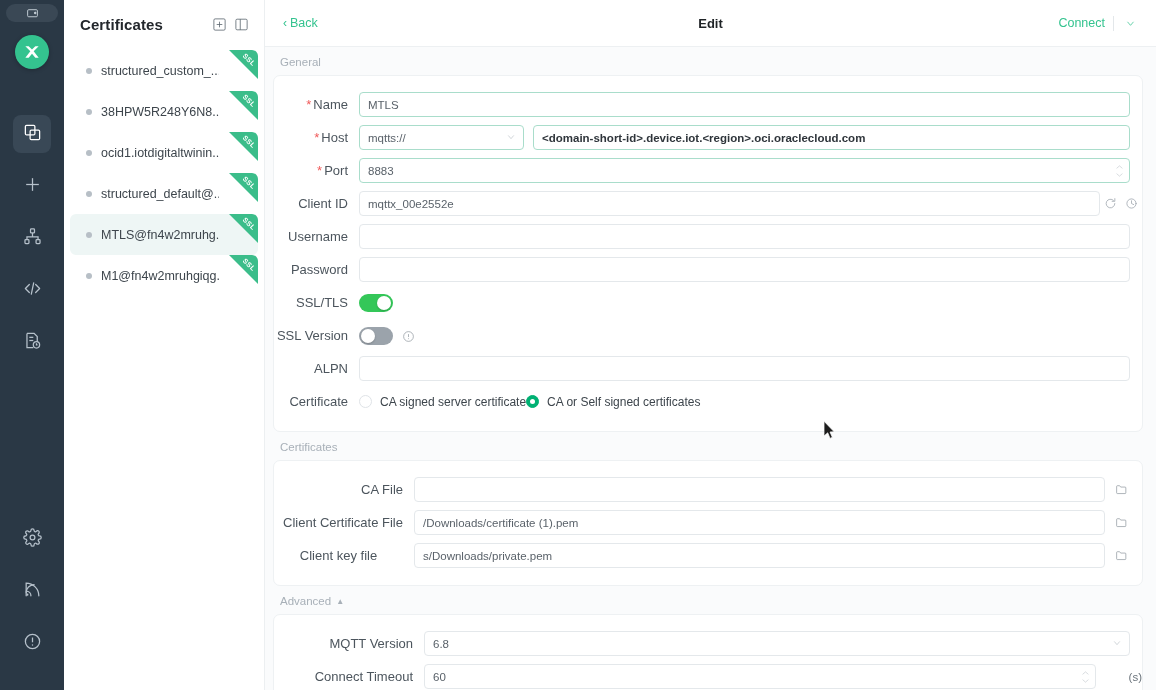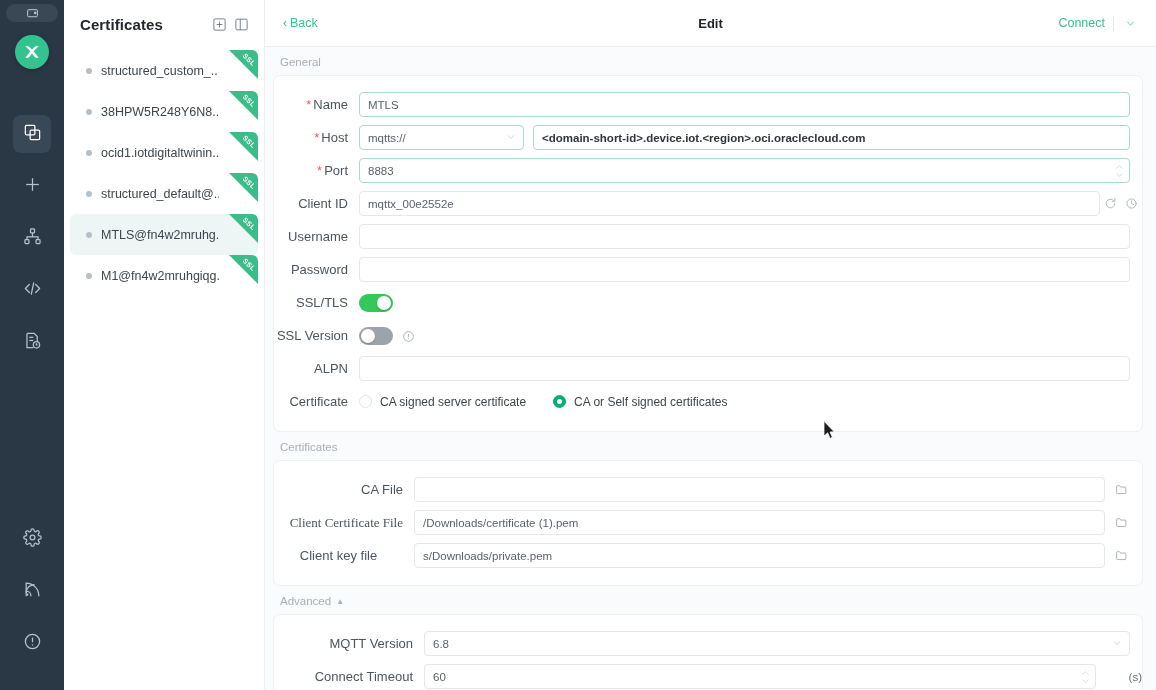--- a/index.html
+++ b/index.html
@@ -159,21 +159,21 @@
   .toggle.off { background: #9ba3ab; }
   .toggle .knob {
     position: absolute; top: 2px; width: 14px; height: 14px; border-radius: 50%;
     background: #fff; box-shadow: 0 1px 2px rgba(0,0,0,.2);
   }
   .toggle.on .knob { right: 2px; }
   .toggle.off .knob { left: 2px; }
   .info-icon { margin-left: 9px; width: 13px; height: 13px; cursor: pointer; }
   .info-icon svg { width: 13px; height: 13px; stroke: #8d959d; fill: none; stroke-width: 1.3; }
 
-  .radio-group { display: flex; align-items: flex-end; gap: 27px; }
+  .radio-group { display: flex; align-items: flex-end; }
   .radio { display: flex; align-items: center; gap: 8px; cursor: pointer; font-size: 12px; color: #3d454c; }
   .radio .dot { width: 13px; height: 13px; border-radius: 50%; border: 1px solid #dfe3e7; background: #fff; }
   .radio.checked .dot {
     border: 1px solid #00b173; background: #00b173;
     display: flex; align-items: center; justify-content: center;
   }
   .radio.checked .dot:after { content: ""; width: 5px; height: 5px; border-radius: 50%; background: #fff; }
 
   .suffix { font-size: 11.5px; color: #6b747c; margin-left: 9px; }
 
@@ -497,21 +497,21 @@
           <div class="fctl">
             <div class="inp"></div>
             <span class="folder-icon">
               <svg viewBox="0 0 24 24">
                   <path d="M3 6.5 a1.5 1.5 0 0 1 1.5-1.5 h4 l2 2.5 h8 a1.5 1.5 0 0 1 1.5 1.5 v9 a1.5 1.5 0 0 1-1.5 1.5 h-14 a1.5 1.5 0 0 1-1.5-1.5 z"></path>
                 </svg>
             </span>
           </div>
         </div>
         <div class="frow">
-          <div class="flabel" style="width:140px;flex:0 0 140px;font-family:Liberation Serif, serif;">Client Certificate File</div>
+          <div class="flabel" style="width:140px;flex:0 0 140px;">Client Certificate File</div>
           <div class="fctl">
             <div class="inp">/Downloads/certificate (1).pem</div>
             <span class="folder-icon">
               <svg viewBox="0 0 24 24">
                   <path d="M3 6.5 a1.5 1.5 0 0 1 1.5-1.5 h4 l2 2.5 h8 a1.5 1.5 0 0 1 1.5 1.5 v9 a1.5 1.5 0 0 1-1.5 1.5 h-14 a1.5 1.5 0 0 1-1.5-1.5 z"></path>
                 </svg>
             </span>
           </div>
         </div>
         <div class="frow">

